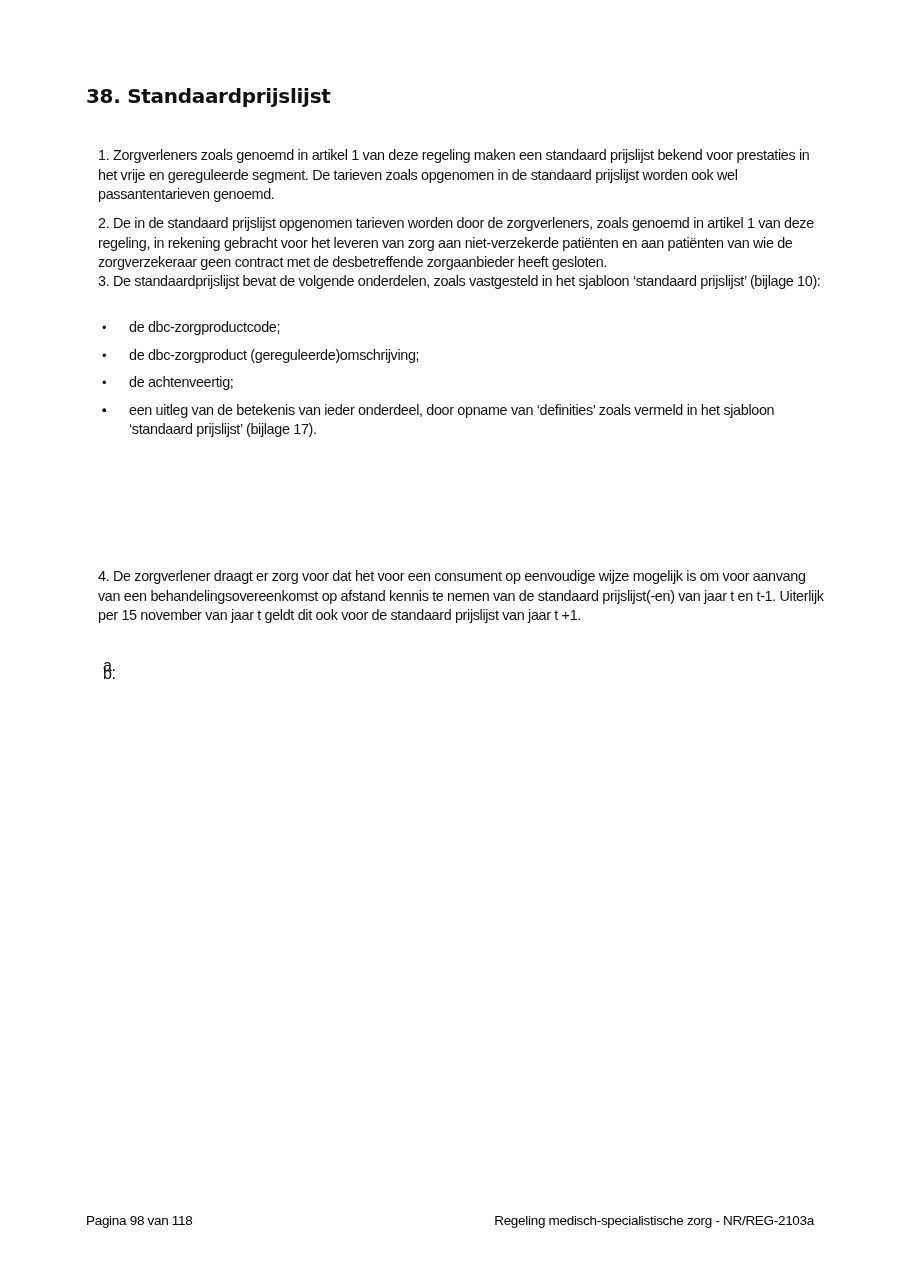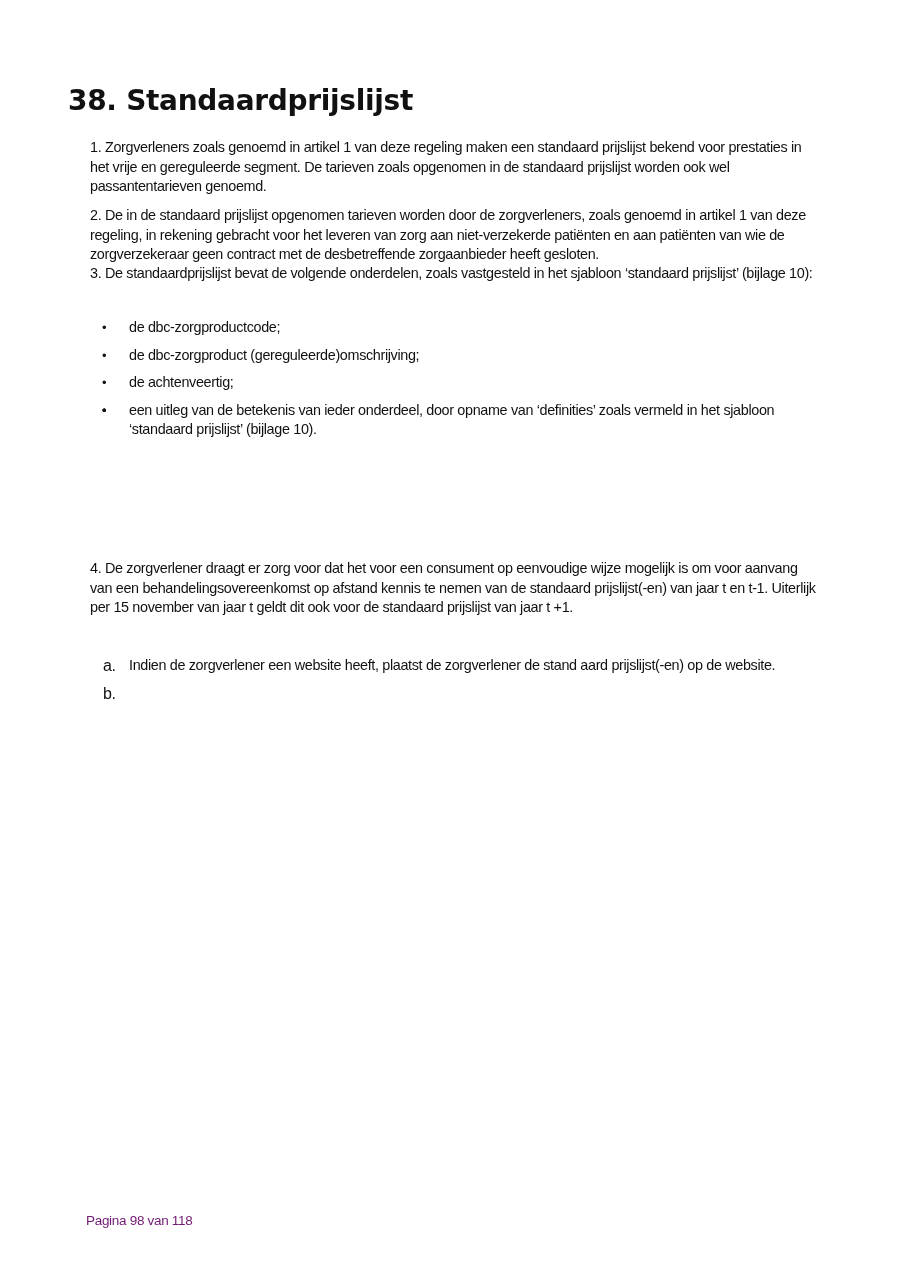--- a/index.html
+++ b/index.html
@@ -2,68 +2,69 @@
 <html><head>
   <meta charset="utf-8">
   <style>
     html, body { margin: 0; padding: 0; background: #ffffff; }
     body {
       width: 900px; height: 1273px; position: relative; overflow: hidden;
       font-family: "Liberation Sans", sans-serif; color: #111111;
     }
     .page { position: absolute; left: 0; top: 0; width: 900px; height: 1273px; }
     h1 {
-      position: absolute; left: 68px; top: 84px; margin: 0;
-      font-family: "DejaVu Sans", sans-serif; font-size: 28px; font-weight: bold;
+      position: absolute; left: 86px; top: 84px; margin: 0;
+      font-family: "DejaVu Sans", sans-serif; font-size: 20px; font-weight: bold;
       letter-spacing: -0.3px; color: #111;
     }
     .para {
-      position: absolute; left: 86px; width: 728px; margin: 4px;
+      position: absolute; left: 86px; width: 728px; margin: 12px;
       font-size: 14.4px; line-height: 19.6px; letter-spacing: -0.35px;
     }
     .bullets { position: absolute; left: 86px; width: 728px; margin: 0; padding: 0; list-style: none; }
     .bullets li {
       position: relative; padding-left: 43px; font-size: 14.4px; line-height: 19.6px;
       letter-spacing: -0.35px; margin-bottom: 8px;
     }
     .bullet-dot {
       position: absolute; left: 16px; top: 0; font-size: 13px;
     }
     .alpha { position: absolute; left: 86px; width: 728px; margin: 0; padding: 0; list-style: none; }
     .alpha li {
       position: relative; padding-left: 43px; font-size: 14.4px; line-height: 19.6px;
       letter-spacing: -0.35px; margin-bottom: 8px;
     }
     .alpha-marker { position: absolute; left: 17px; top: 0; font-size: 16px; }
     .footer {
-      position: absolute; top: 1213px; font-size: 13.5px; letter-spacing: -0.3px; color: #701a75;
+      position: absolute; top: 1213px; font-size: 13.5px; letter-spacing: -0.3px; color: #000000;
     }
     .footer-left { left: 86px; }
     .footer-right { right: 86px; }
   </style>
 </head>
 <body>
 
 <div class="page">
   <h1>38. Standaardprijslijst</h1>
 
   <p class="para" style="top:134px;">1. Zorgverleners zoals genoemd in artikel 1 van deze regeling maken een standaard prijslijst bekend voor prestaties in het vrije en gereguleerde segment. De tarieven zoals opgenomen in de standaard prijslijst worden ook wel passantentarieven genoemd.</p>
   <p class="para" style="top:202px;">2. De in de standaard prijslijst opgenomen tarieven worden door de zorgverleners, zoals genoemd in artikel 1 van deze regeling, in rekening gebracht voor het leveren van zorg aan niet-verzekerde patiënten en aan patiënten van wie de zorgverzekeraar geen contract met de desbetreffende zorgaanbieder heeft gesloten.</p>
   <p class="para" style="top:260px;">3. De standaardprijslijst bevat de volgende onderdelen, zoals vastgesteld in het sjabloon ‘standaard prijslijst’ (bijlage 10):</p>
 
   <ul class="bullets" style="top:318px;">
     <li><span class="bullet-dot">•</span><span>de dbc-zorgproductcode;</span></li>
     <li><span class="bullet-dot">•</span><span>de dbc-zorgproduct (gereguleerde)omschrijving;</span></li>
     <li><span class="bullet-dot">•</span><span>de achtenveertig;</span></li>
     <li><span class="bullet-dot">•</span></li>
     <li><span class="bullet-dot">•</span></li>
-    <li><span class="bullet-dot">•</span><span>een uitleg van de betekenis van ieder onderdeel, door opname van ‘definities’ zoals vermeld in het sjabloon ‘standaard prijslijst’ (bijlage 10).</span></li>
+    <li><span class="bullet-dot">•</span><span>een uitleg van de betekenis van ieder onderdeel, door opname van ‘definities’ zoals vermeld in het sjabloon ‘standaard prijslijst’ (bijlage 17).</span></li>
   </ul>
 
   <p class="para" style="top:555px;">4. De zorgverlener draagt er zorg voor dat het voor een consument op eenvoudige wijze mogelijk is om voor aanvang van een behandelingsovereenkomst op afstand kennis te nemen van de standaard prijslijst(-en) van jaar t en t-1. Uiterlijk per 15 november van jaar t geldt dit ook voor de standaard prijslijst van jaar t +1.</p>
 
   <ol class="alpha" style="top:656px;">
-    <li><span class="alpha-marker">a.</span><span>Indien de zorgverlener een website heeft, plaatst de zorgverlener de stand aard prijslijst(-en) op de website.</span></li>
+    <li><span class="alpha-marker">a.</span></li>
     <li><span class="alpha-marker">b.</span></li>
   </ol>
 
   <div class="footer footer-left">Pagina 98 van 118</div>
+  <div class="footer footer-right">Regeling medisch-specialistische zorg - NR/REG-2103a</div>
 </div>
 
 </body></html>

